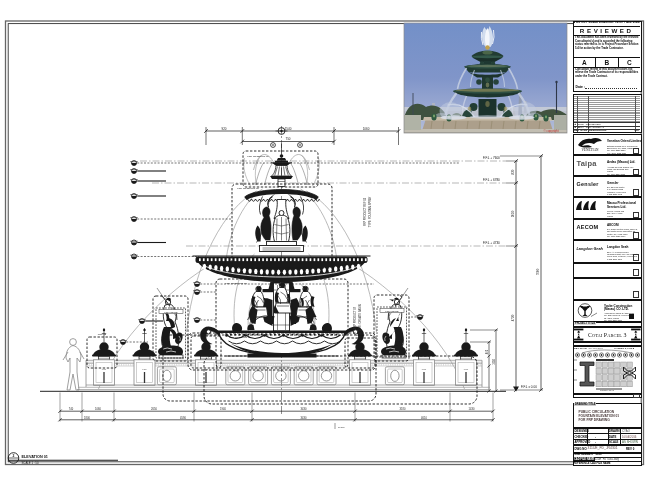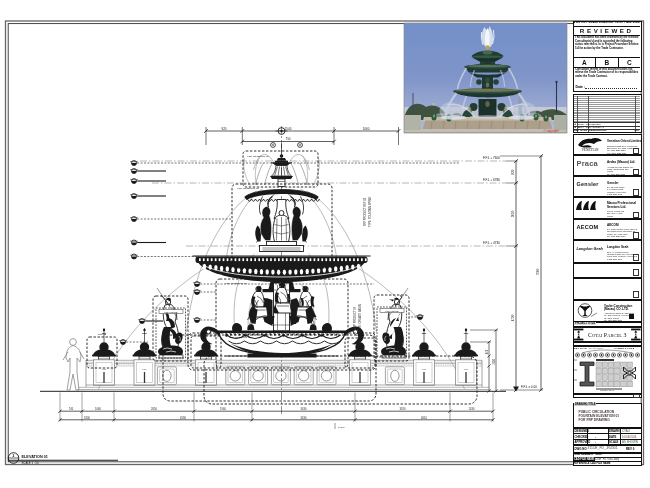--- a/index.html
+++ b/index.html
@@ -803,21 +803,21 @@
       <text x="14" y="14.5" font-size="3.4" fill="#111" text-anchor="middle" font-family="Liberation Serif">VENETIAN</text>
     </svg>
 <div class="ab" style="left:607px;top:139px;font-size:3.1px;font-weight:bold;color:#000">Venetian Orient Limited</div>
 <div class="ab" style="left:607px;top:144.50px;font-size:2.0px;color:#222;white-space:nowrap">Estrada da Baia de N. Senhora da</div>
     <div class="ab" style="left:607px;top:146.94px;font-size:2.0px;color:#222;white-space:nowrap">Esperanca, s/n, Taipa, Macau SAR</div>
     <div class="ab" style="left:607px;top:149.38px;font-size:2.0px;color:#222;white-space:nowrap">Tel: (853) 2882 8888</div>
     <div class="ab" style="left:607px;top:151.82px;font-size:2.0px;color:#222;white-space:nowrap">Fax: (853) 2882 8889</div>
 <div class="ab" style="left:632.5px;top:147.5px;width:4.5px;height:4.5px;border:0.7px solid #333"></div>
 
 <div class="ab tbx" style="left:572.5px;top:155px;width:67.3px;height:19.3px;"></div>
-<div class="ab" style="left:576.5px;top:159px;font-size:7.5px;color:#555;font-weight:bold;letter-spacing:0.2px">Praca</div>
+<div class="ab" style="left:576.5px;top:159px;font-size:7.5px;color:#555;font-weight:bold;letter-spacing:0.2px">Taipa</div>
 <div class="ab" style="left:607px;top:159.5px;font-size:3.1px;font-weight:bold;color:#000">Aedas (Macau) Ltd.</div>
 <div class="ab" style="left:607px;top:165.50px;font-size:2.0px;color:#222;white-space:nowrap">Avenida da Praia Grande 409</div>
     <div class="ab" style="left:607px;top:167.94px;font-size:2.0px;color:#222;white-space:nowrap">China Law Building 21/F</div>
     <div class="ab" style="left:607px;top:170.38px;font-size:2.0px;color:#222;white-space:nowrap">Macau</div>
     <div class="ab" style="left:607px;top:172.82px;font-size:2.0px;color:#222;white-space:nowrap">Tel: (853) 2833 1133</div>
 <div class="ab" style="left:632.5px;top:168.5px;width:4.5px;height:4.5px;border:0.7px solid #333"></div>
 
 <div class="ab tbx" style="left:572.5px;top:176px;width:67.3px;height:19.3px;"></div>
 <div class="ab" style="left:576.5px;top:180.5px;font-size:5.4px;color:#111;font-weight:bold;letter-spacing:0.3px">Gensler</div>
 <div class="ab" style="left:607px;top:180.5px;font-size:3.1px;font-weight:bold;color:#000">Gensler</div>

